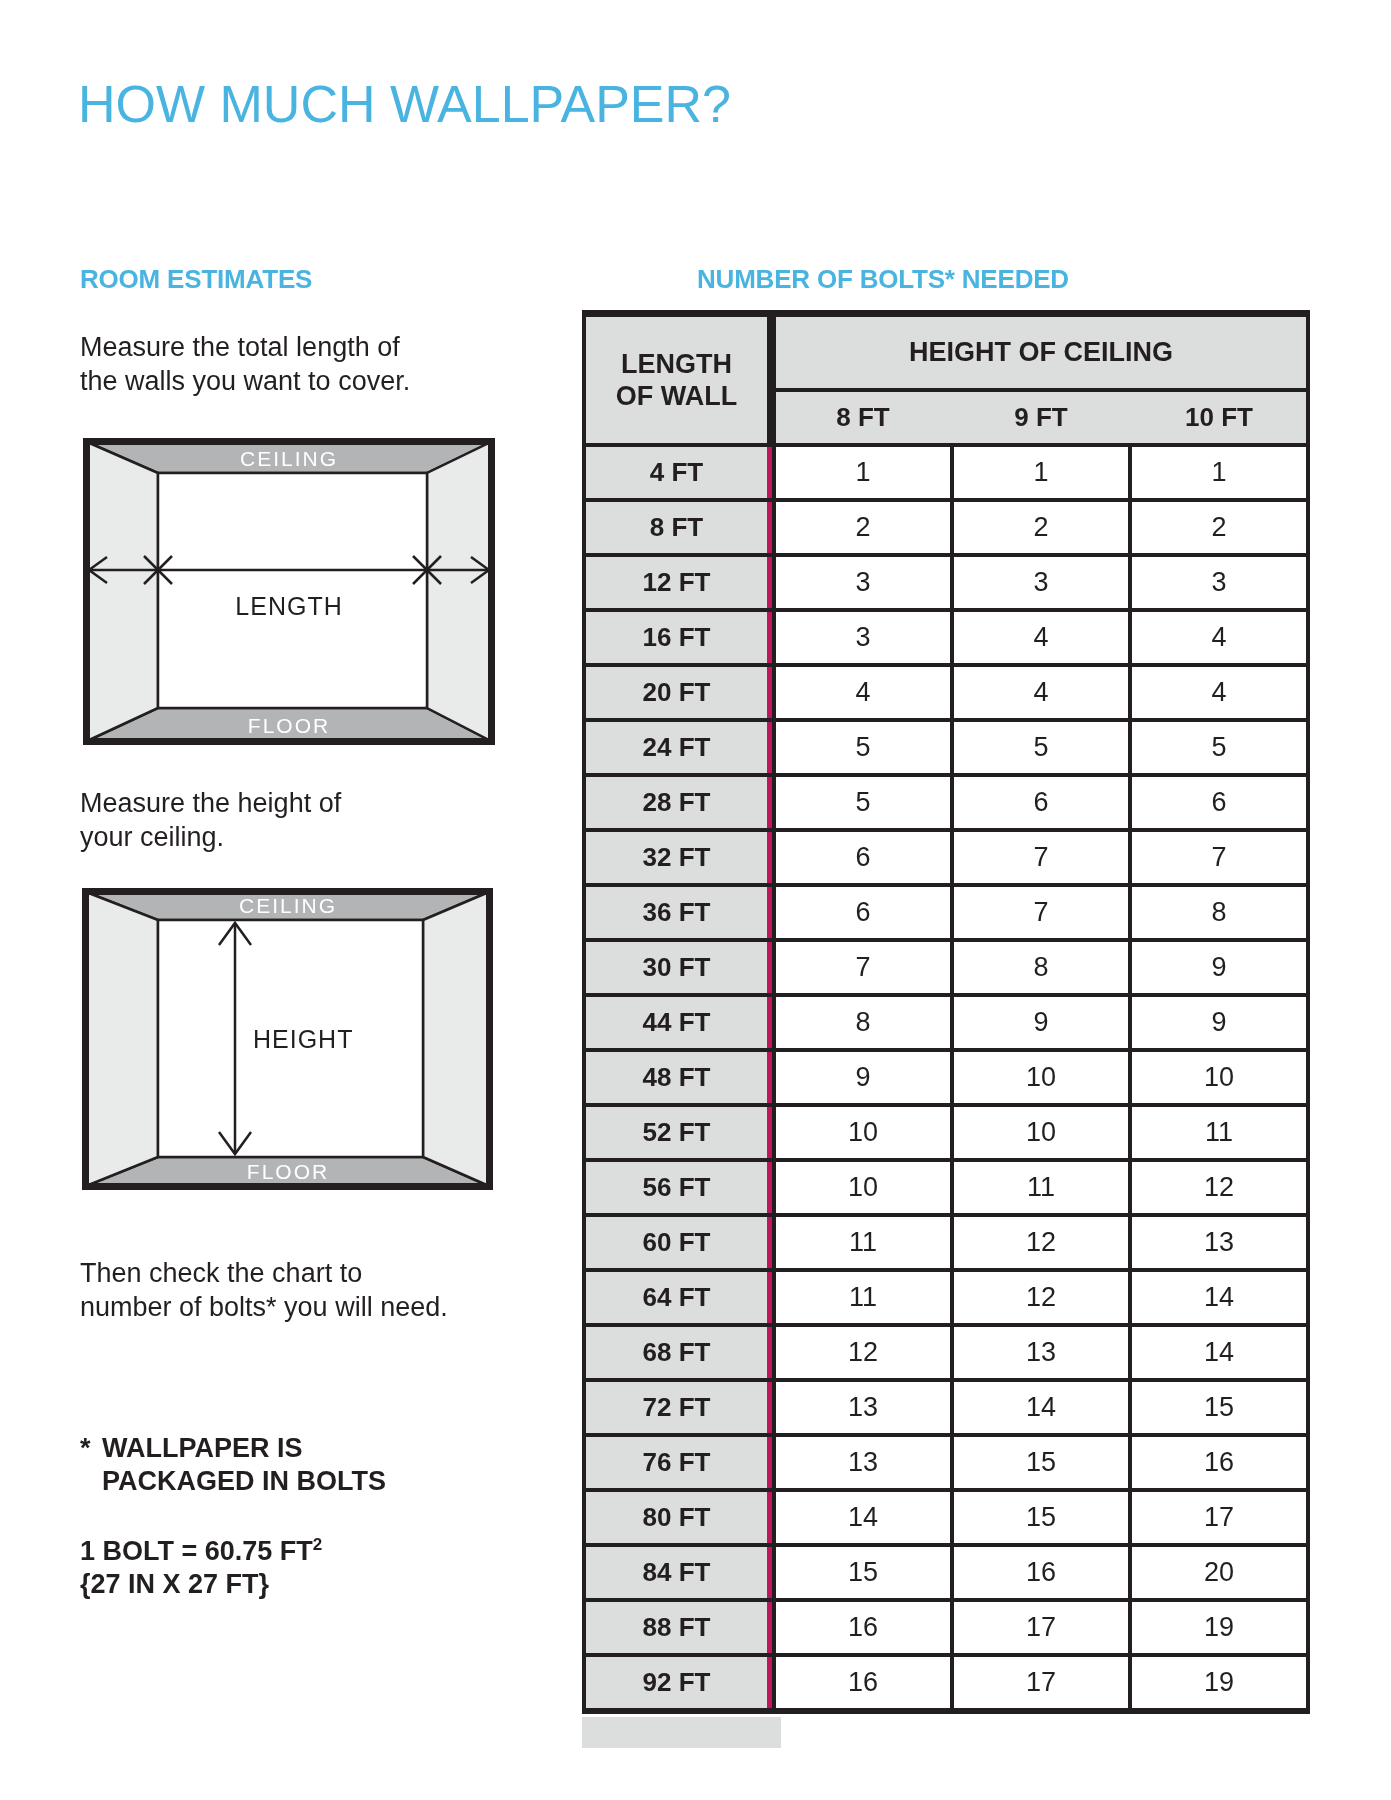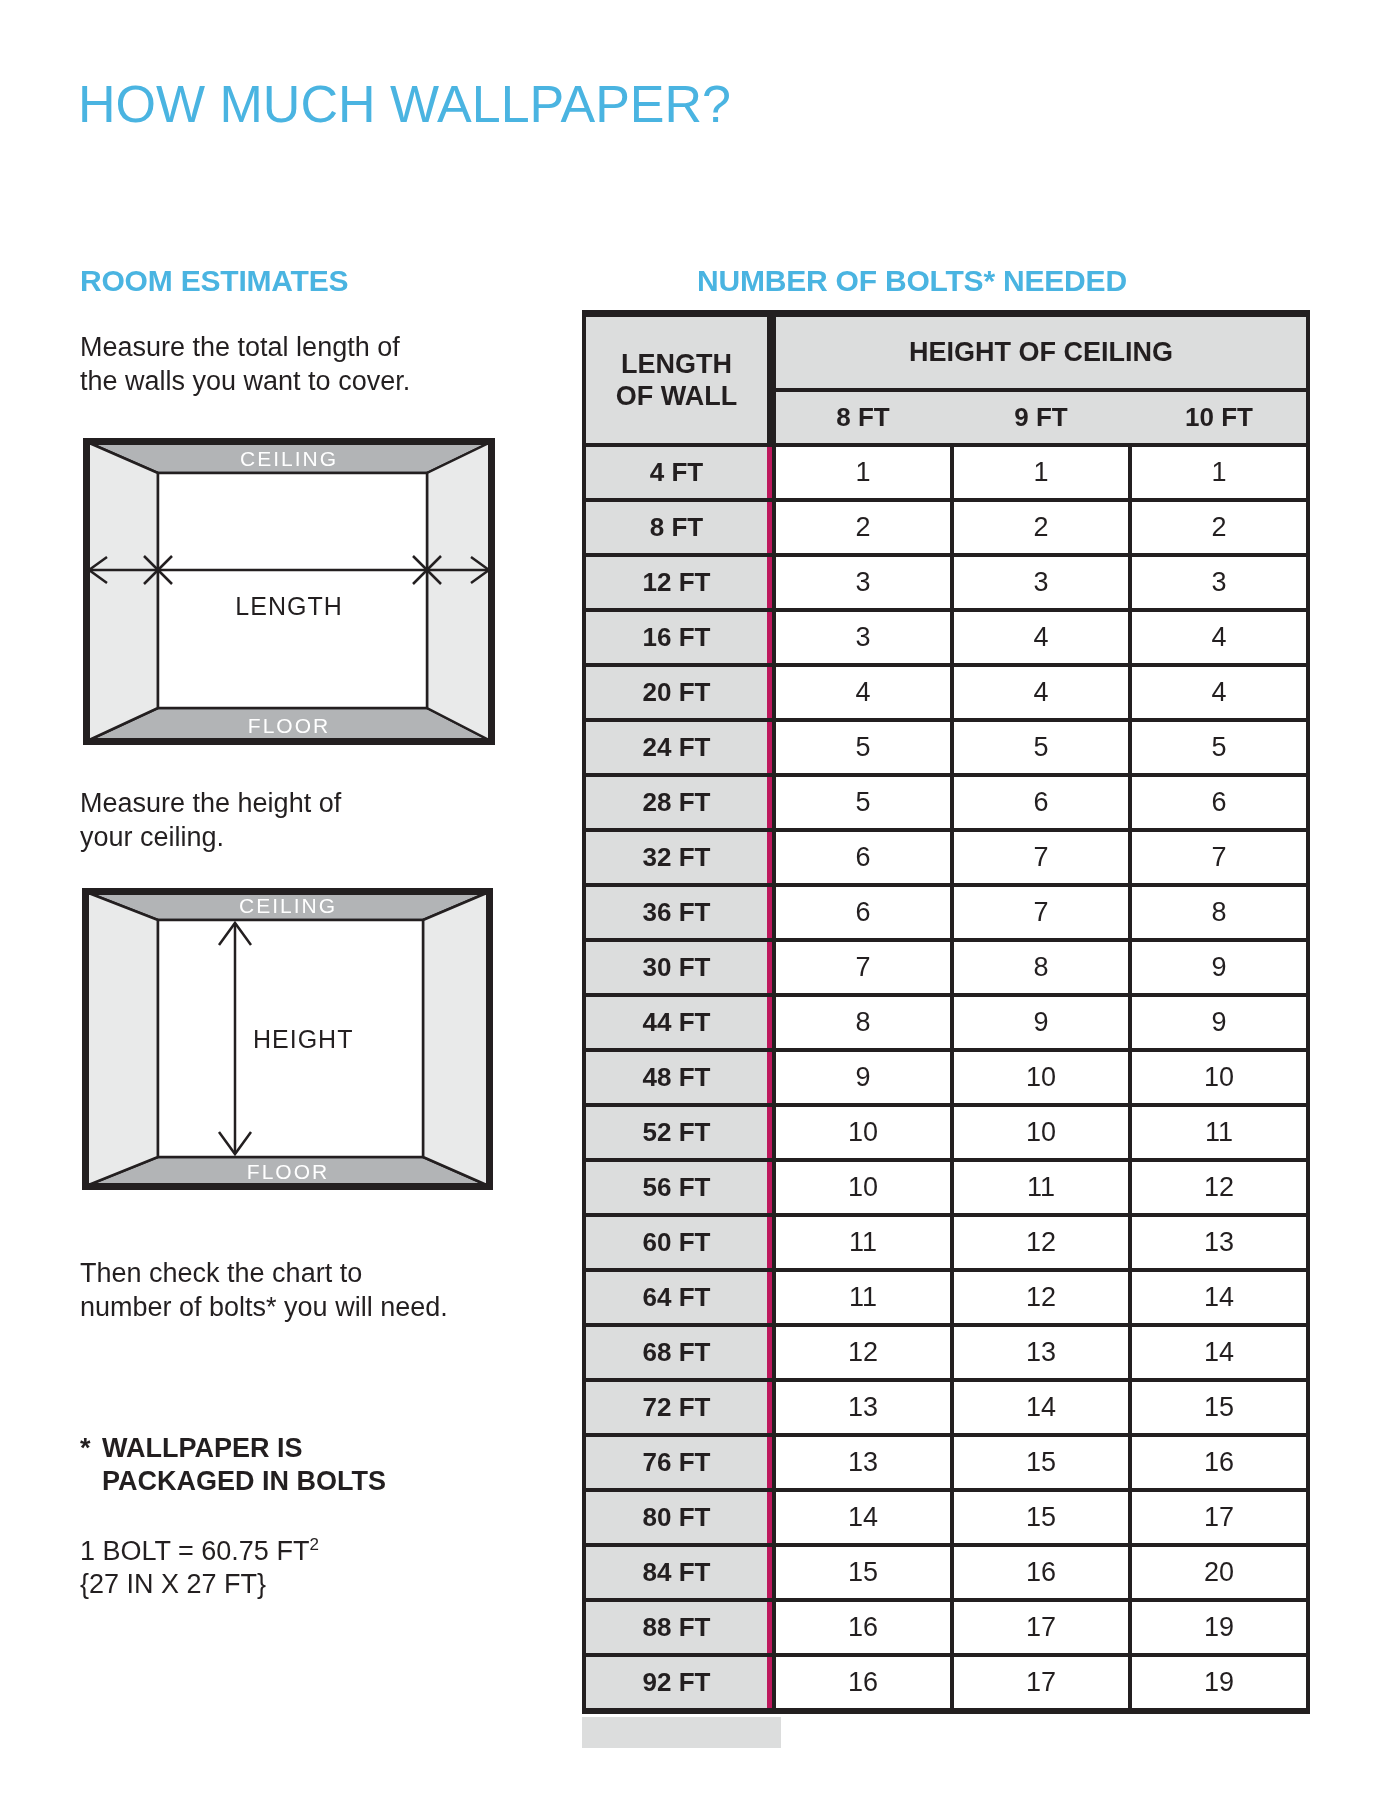--- a/index.html
+++ b/index.html
@@ -5,31 +5,31 @@
   html,body{margin:0;padding:0;}
   body{
     width:1391px;height:1800px;position:relative;background:#ffffff;
     font-family:"Liberation Sans", sans-serif;color:#231f20;overflow:hidden;
   }
   .abs{position:absolute;}
   .page-title{
     left:78px;top:74px;font-size:52px;font-weight:normal;color:#4ab4e1;letter-spacing:0px;
   }
   .section-heading{
-    font-size:30px;font-weight:bold;color:#4ab4e1;letter-spacing:-0.2px;
+    font-size:26px;font-weight:bold;color:#4ab4e1;letter-spacing:-0.2px;
   }
   .heading-left{left:80px;top:264px;}
   .heading-table{left:697px;top:264px;}
   .para{font-size:27px;line-height:34px;color:#231f20;}
   .para1{left:80px;top:330px;}
   .para2{left:80px;top:786px;}
   .para3{left:80px;top:1236px;margin-top:20px;}
   .footnote{left:80px;top:1432px;font-size:27px;font-weight:bold;line-height:33px;display:flex;}
   .footnote .star{width:22px;flex:0 0 22px;}
-  .bolt-info{left:80px;top:1528px;font-size:27px;font-weight:normal;line-height:33px;}
+  .bolt-info{left:80px;top:1528px;font-size:27px;font-weight:bold;line-height:33px;}
   .bolt-info sup{font-size:17px;}
   .diagram1{left:83px;top:438px;}
   .diagram2{left:82px;top:888px;}
   svg text{font-family:"Liberation Sans", sans-serif;}
   .diag-band-label{fill:#ffffff;font-size:21px;letter-spacing:2px;}
   .diag-measure-label{fill:#231f20;font-size:25px;letter-spacing:1px;}
 
   
   .bolts-table{
     left:582px;top:310px;width:728px;

